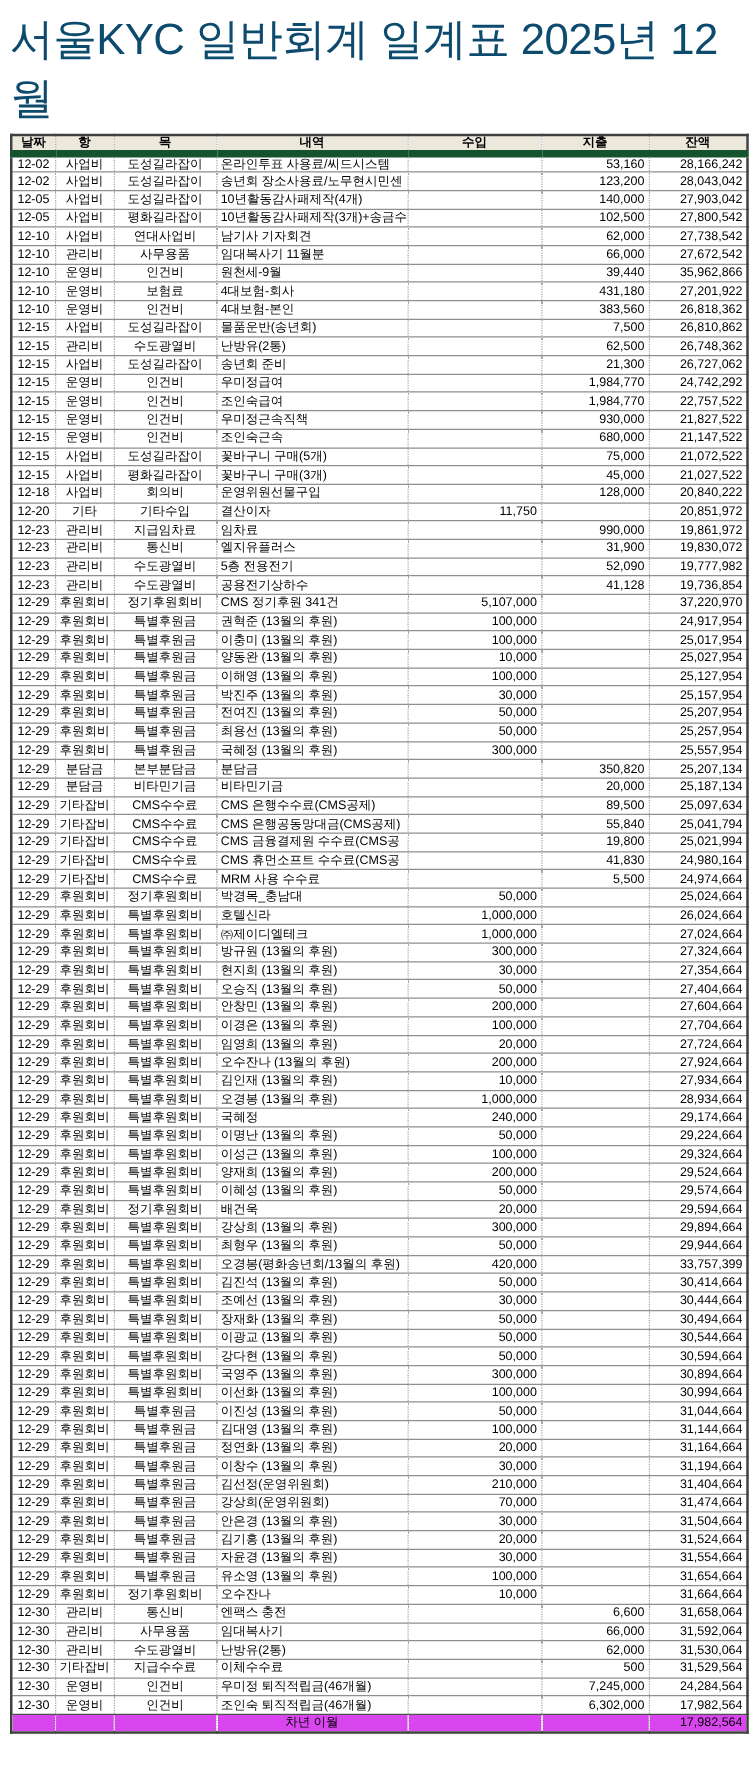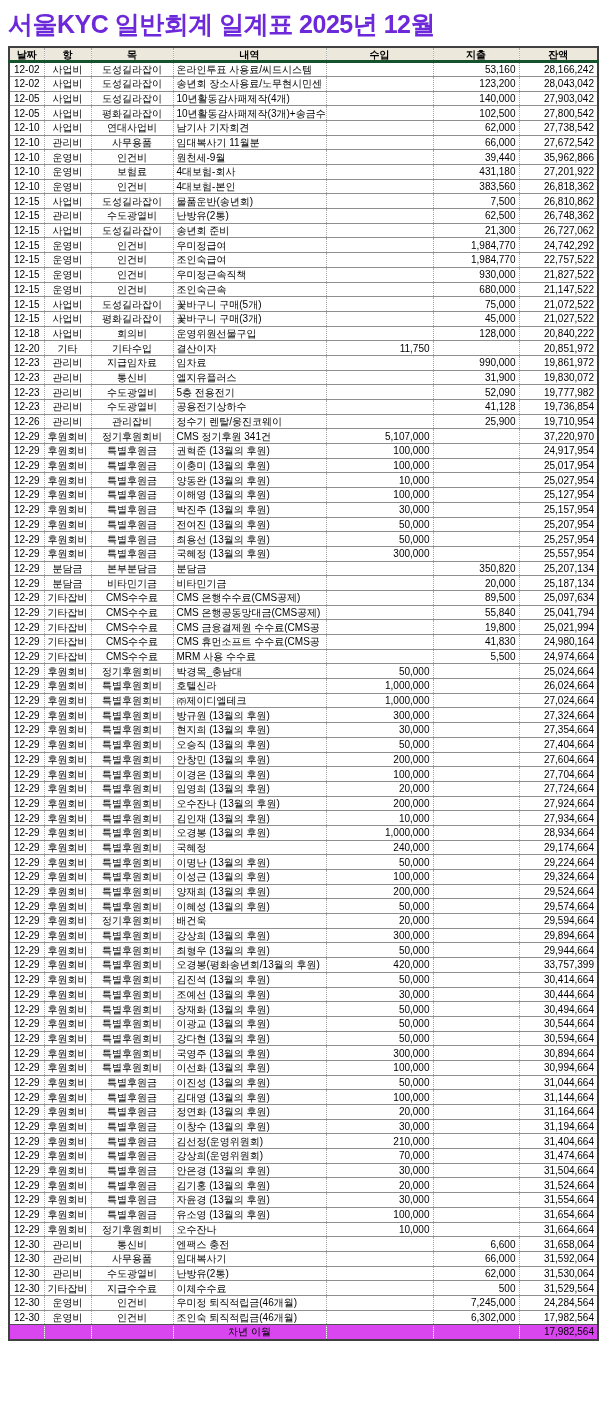--- a/index.html
+++ b/index.html
@@ -2,34 +2,34 @@
 <html><head>
 <meta charset="utf-8">
 <style>
   html,body { margin:0; padding:0; background:#ffffff; }
   .page {
     position:relative; width:600px; height:1414px; background:#ffffff;
     font-family:"Liberation Sans","DejaVu Sans",sans-serif; color:#000;
     box-sizing:border-box; overflow:hidden;
   }
   .title {
-    font-size:25px; font-weight:bold; letter-spacing:-0.5px;
-    margin:8px 0 5px 8px; color:#6d28d9;
+    font-size:35px; font-weight:normal; letter-spacing:-0.5px;
+    margin:8px 0 5px 8px; color:#0c4a6e;
   }
   table.ledger {
     border-collapse:collapse; table-layout:fixed; width:589px; margin-left:8px;
     border:2px solid #404040;
   }
   table.ledger th, table.ledger td {
     font-size:10px; line-height:11px; padding:0 3px; overflow:hidden;
     white-space:nowrap; box-sizing:border-box; height:14.7px;
   }
   table.ledger thead th {
     background:#ece8dc; font-weight:bold; text-align:center;
-    border-bottom:3px solid #14532d;
+    border-bottom:6px solid #14532d;
   }
   table.ledger tbody td { border-top:1px solid #8f8f8f; }
   table.ledger th + th, table.ledger td + td { border-left:1px dotted #a8a8a8; }
   table.ledger tfoot td {
     background:#d946ef; border-top:1.5px solid #505050;
   }
   .ctr { text-align:center; }
   .num { text-align:right; }
   .desc { text-align:left; }
 </style>
@@ -271,29 +271,20 @@
         <tr>
           <td class="ctr">12-23</td>
           <td class="ctr">관리비</td>
           <td class="ctr">수도광열비</td>
           <td class="desc">공용전기상하수</td>
           <td class="num"></td>
           <td class="num">41,128</td>
           <td class="num">19,736,854</td>
         </tr>
         <tr>
-          <td class="ctr">12-26</td>
-          <td class="ctr">관리비</td>
-          <td class="ctr">관리잡비</td>
-          <td class="desc">정수기 렌탈/웅진코웨이</td>
-          <td class="num"></td>
-          <td class="num">25,900</td>
-          <td class="num">19,710,954</td>
-        </tr>
-        <tr>
           <td class="ctr">12-29</td>
           <td class="ctr">후원회비</td>
           <td class="ctr">정기후원회비</td>
           <td class="desc">CMS 정기후원 341건</td>
           <td class="num">5,107,000</td>
           <td class="num"></td>
           <td class="num">37,220,970</td>
         </tr>
         <tr>
           <td class="ctr">12-29</td>

